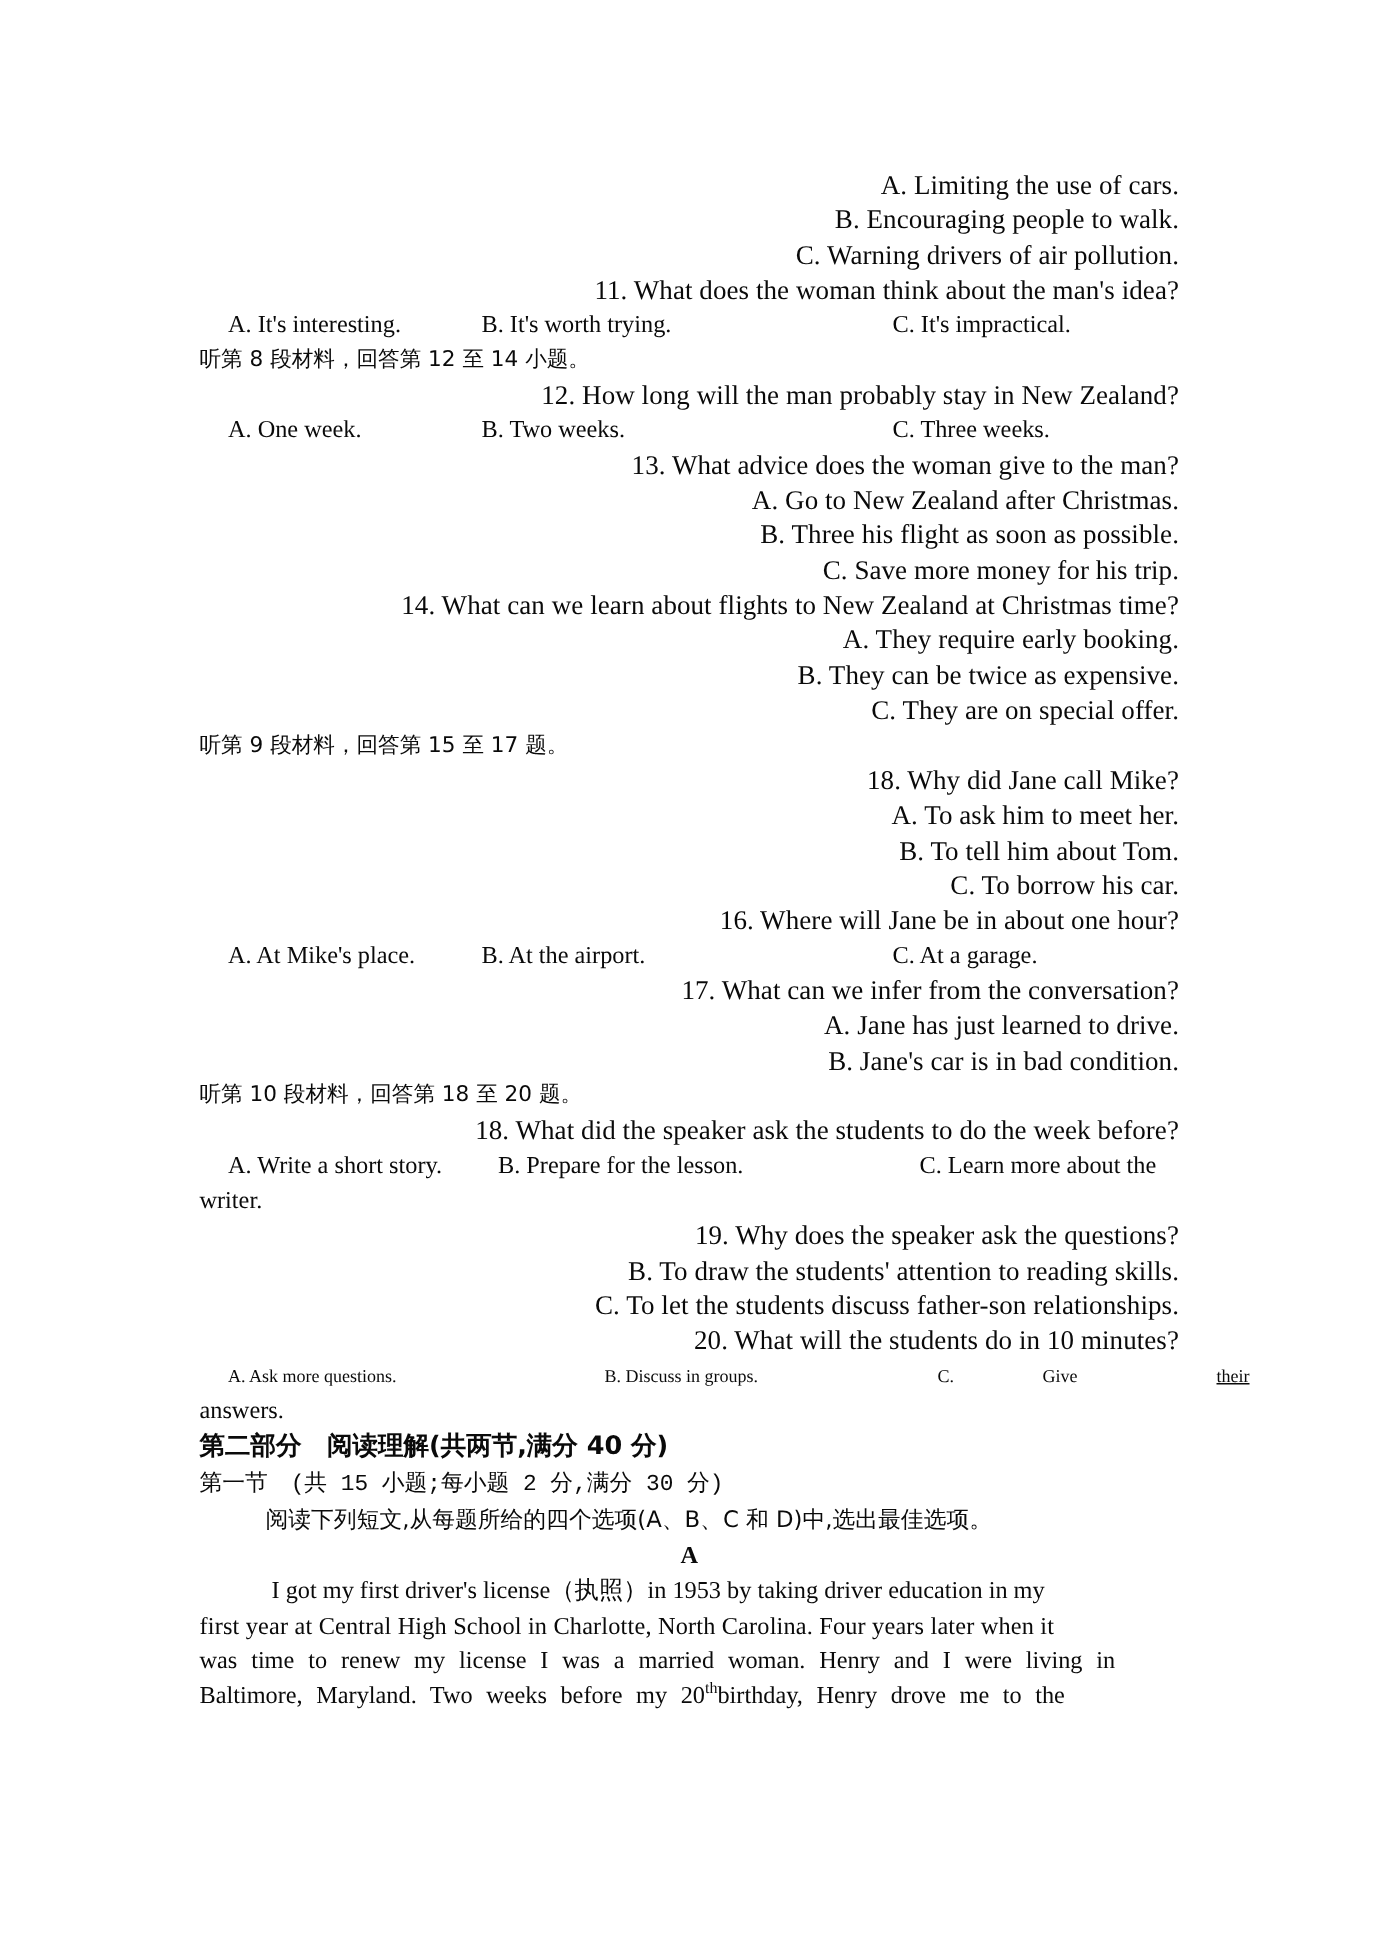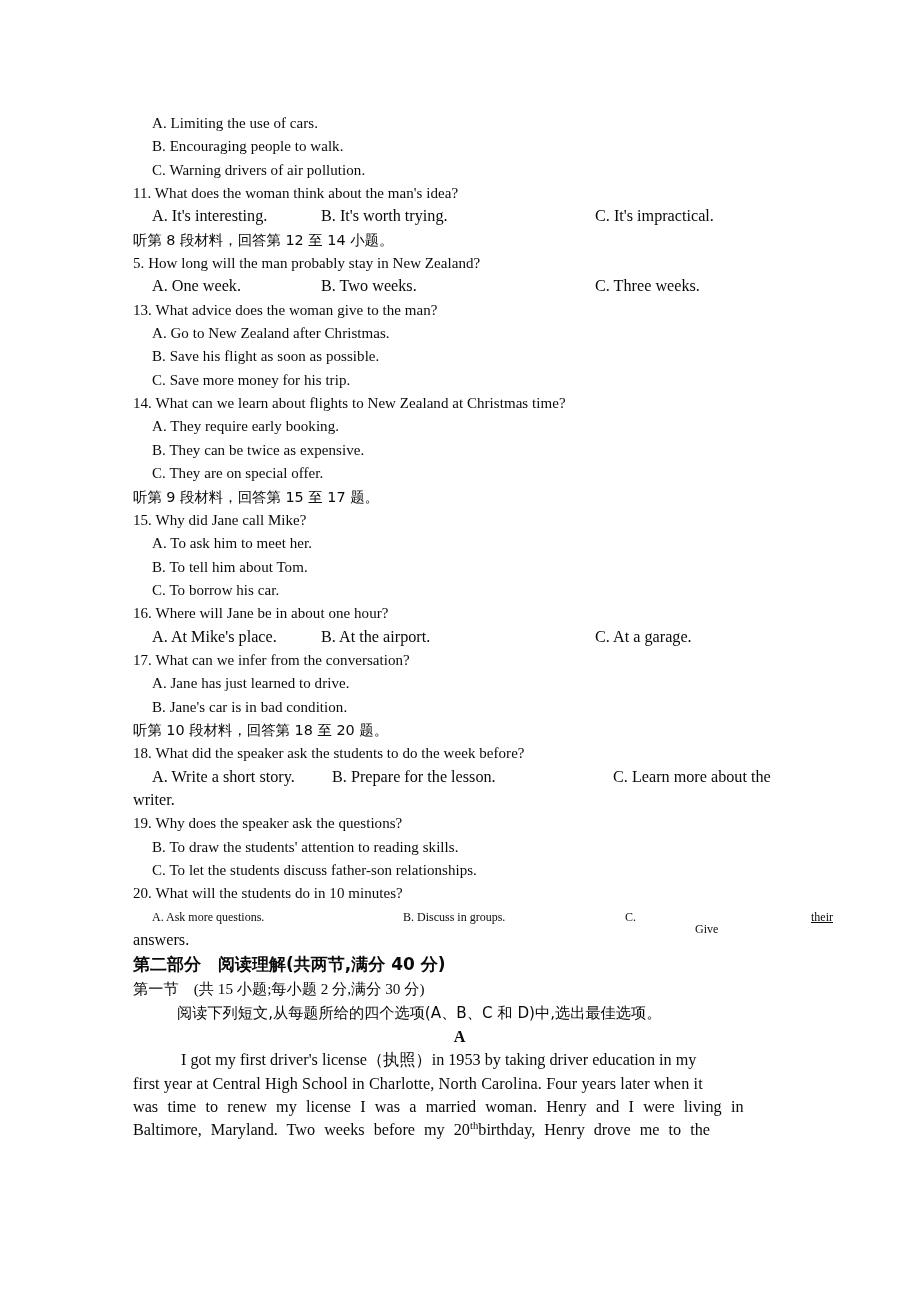--- a/index.html
+++ b/index.html
@@ -15,24 +15,25 @@
     font-family: "Liberation Serif", "DejaVu Serif", serif;
     color: #0a0a0a;
   }
   .page {
     position: absolute;
     left: 133px;
     top: 112px;
     width: 653px;
   }
   .line {
-    font-size: 15px;
+    font-size: 18px;
     line-height: 23.35px;
     white-space: nowrap;
     letter-spacing: 0.05px;
+    text-align: right;
   }
   
   .q {
     padding-left: 0px;
   }
   
   .opt {
     padding-left: 19px;
   }
   
@@ -58,21 +59,21 @@
     font-size: 17px;
     font-weight: bold;
     line-height: 25px;
     white-space: nowrap;
     font-family: "DejaVu Sans", "Liberation Sans", sans-serif;
   }
   .cn-sub {
     font-size: 15.2px;
     line-height: 24px;
     white-space: nowrap;
-    font-family: Liberation Serif, serif;
+    font-family: Liberation Mono, monospace;
   }
   .cn-inst {
     font-size: 15.2px;
     line-height: 24px;
     white-space: nowrap;
     padding-left: 44px;
     font-family: "DejaVu Sans", "Liberation Sans", sans-serif;
   }
   .sec-letter {
     text-align: center;
@@ -90,21 +91,21 @@
   .q20row {
     position: relative;
     height: 23.35px;
     font-size: 12px;
     line-height: 23.35px;
     white-space: nowrap;
   }
   .q20row .oa { position: absolute; left: 19px; top: 0; }
   .q20row .ob { position: absolute; left: 270px; top: 0; }
   .q20row .oc1 { position: absolute; left: 492px; top: 0; }
-  .q20row .oc2 { position: absolute; left: 562px; top: 0; margin-top: 12px; }
+  .q20row .oc2 { position: absolute; left: 562px; top: 0; }
   .q20row .oc3 { position: absolute; left: 678px; top: 0; text-decoration: underline; }
 
   .passage {
     font-size: 16.2px;
     line-height: 23.35px;
     text-align: justify;
     text-align-last: left;
     width: 653px;
   }
   .passage .jline {
@@ -124,40 +125,40 @@
 
   <div class="line q">11. What does the woman think about the man's idea?</div>
   <div class="optrow">
     <span class="oa">A. It's interesting.</span>
     <span class="ob">B. It's worth trying.</span>
     <span class="oc">C. It's impractical.</span>
   </div>
 
   <div class="cn">听第 8 段材料，回答第 12 至 14 小题。</div>
 
-  <div class="line q">5. How long will the man probably stay in New Zealand?</div>
+  <div class="line q">12. How long will the man probably stay in New Zealand?</div>
   <div class="optrow">
     <span class="oa">A. One week.</span>
     <span class="ob">B. Two weeks.</span>
     <span class="oc">C. Three weeks.</span>
   </div>
 
   <div class="line q">13. What advice does the woman give to the man?</div>
   <div class="line opt">A. Go to New Zealand after Christmas.</div>
-  <div class="line opt">B. Save his flight as soon as possible.</div>
+  <div class="line opt">B. Three his flight as soon as possible.</div>
   <div class="line opt">C. Save more money for his trip.</div>
 
   <div class="line q">14. What can we learn about flights to New Zealand at Christmas time?</div>
   <div class="line opt">A. They require early booking.</div>
   <div class="line opt">B. They can be twice as expensive.</div>
   <div class="line opt">C. They are on special offer.</div>
 
   <div class="cn">听第 9 段材料，回答第 15 至 17 题。</div>
 
-  <div class="line q">15. Why did Jane call Mike?</div>
+  <div class="line q">18. Why did Jane call Mike?</div>
   <div class="line opt">A. To ask him to meet her.</div>
   <div class="line opt">B. To tell him about Tom.</div>
   <div class="line opt">C. To borrow his car.</div>
 
   <div class="line q">16. Where will Jane be in about one hour?</div>
   <div class="optrow">
     <span class="oa">A. At Mike's place.</span>
     <span class="ob">B. At the airport.</span>
     <span class="oc">C. At a garage.</span>
   </div>

